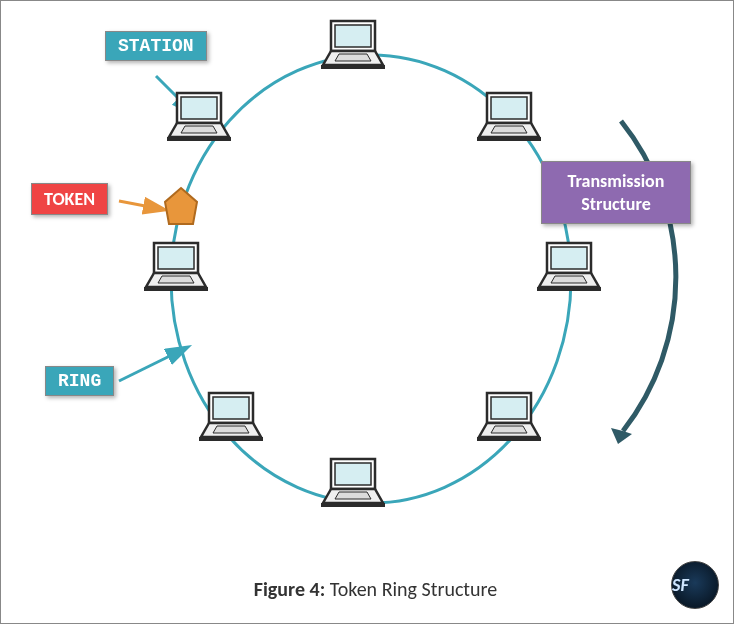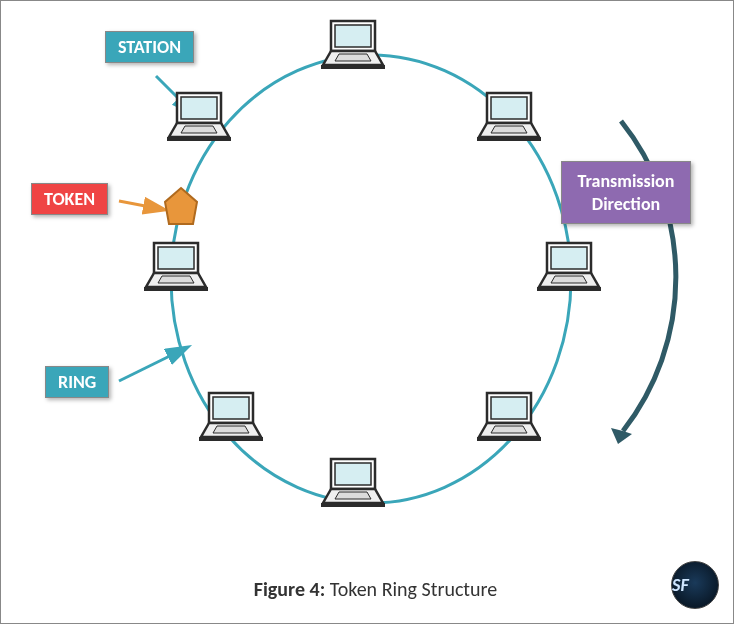--- a/index.html
+++ b/index.html
@@ -21,20 +21,21 @@
     padding: 4px 12px;
     font-weight: bold;
     font-size: 18px;
     text-align: center;
     border: 1px solid #888;
     box-shadow: 2px 2px 4px rgba(0,0,0,0.3);
   }
   .label-teal {
     background: #3aa6b9;
     color: #fff;
+    font-family: Liberation Mono, monospace;
   }
   .label-orange {
     background: #ef4444;
     color: #fff;
   }
   .label-purple {
     background: #8e6ab0;
     color: #fff;
     line-height: 1.25;
     padding: 8px 14px;
@@ -114,23 +115,23 @@
       <use href="#laptop" x="352" y="486"></use>
       <use href="#laptop" x="230" y="420"></use>
       <use href="#laptop" x="175" y="270"></use>
       <use href="#laptop" x="198" y="120"></use>
     </g>
   </svg>
 
   <div class="label-box label-teal" style="left:104px; top:30px;">STATION</div>
   <div class="label-box label-orange" style="left:30px; top:182px;">TOKEN</div>
   <div class="label-box label-teal" style="left:44px; top:365px;">RING</div>
-  <div class="label-box label-purple" style="left:540px; top:160px; width:130px;margin-left:20px;">
+  <div class="label-box label-purple" style="left:540px; top:160px; width:150px;">
     <div>Transmission</div>
-    <div>Direction</div>
+    <div>Structure</div>
   </div>
 
   <div class="caption">
     <b>Figure 4:</b><span>  Token Ring Structure</span>
   </div>
 
   <div class="logo">
     <span>SF</span>
   </div>
 

